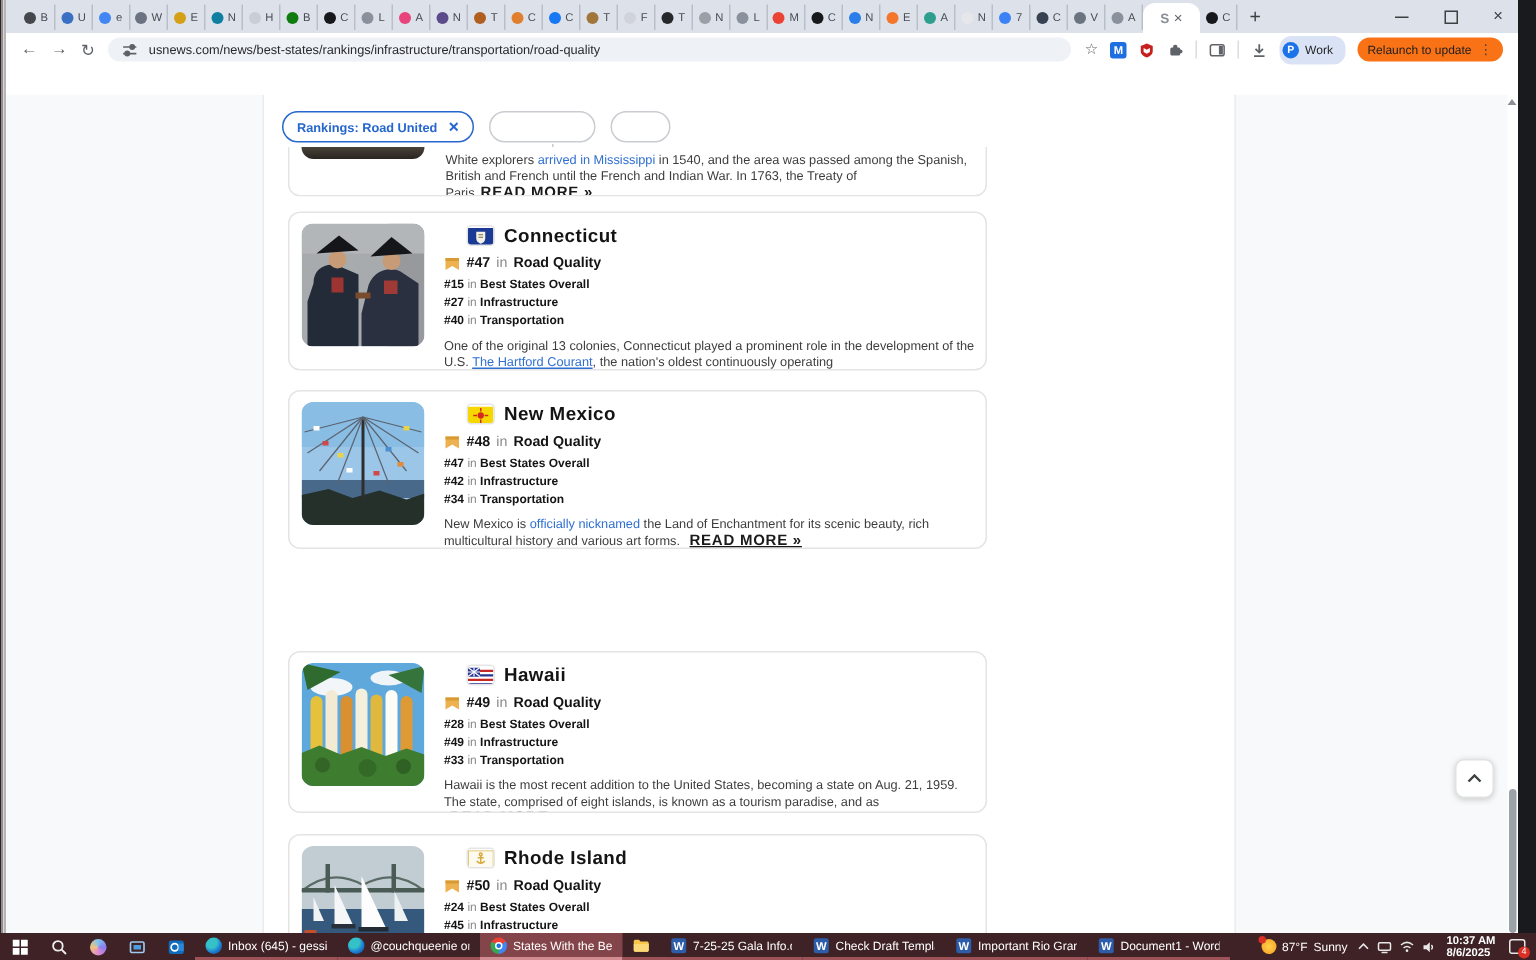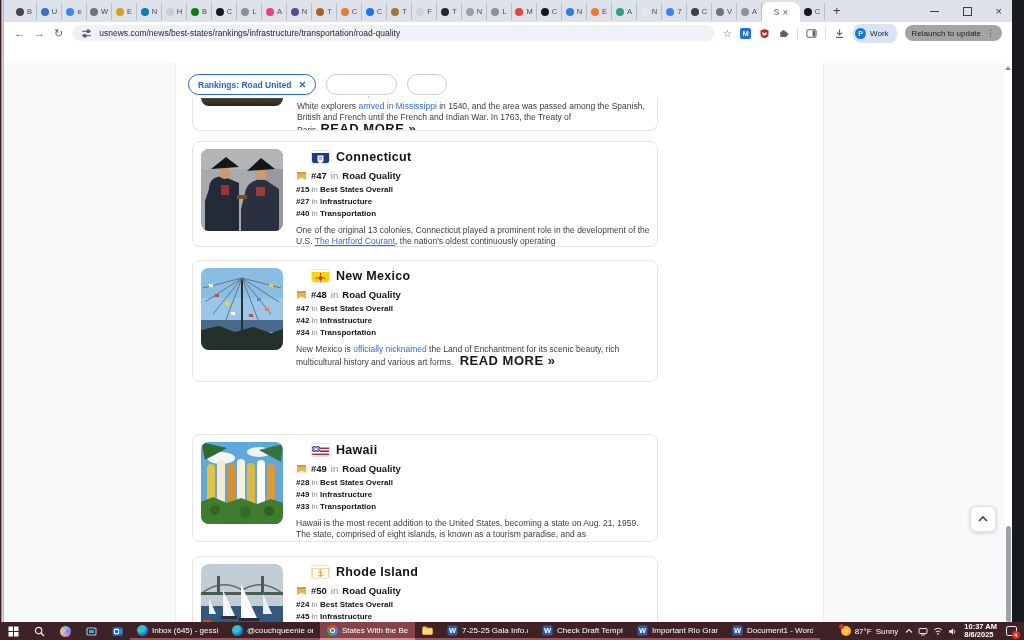--- a/index.html
+++ b/index.html
@@ -34,21 +34,21 @@
   .nav-ic{font-size:11px;color:#5f6368;}
   .urlbar{flex:1;max-width:655px;height:16px;background:#eef1f6;border-radius:9px;display:flex;align-items:center;padding:0 9px;gap:7px;}
   .url-text{font-size:8.5px;color:#26292e;white-space:nowrap;overflow:hidden;}
   .tb-right{display:flex;align-items:center;gap:8px;margin-left:auto;}
   .star{font-size:10px;color:#5f6368;}
   .ic-m{width:11px;height:11px;background:#1f6fe0;border-radius:2px;color:#fff;font-size:7.5px;font-weight:bold;display:flex;align-items:center;justify-content:center;}
   .divider{width:1px;height:12px;background:#dadce0;}
   .profile{height:15px;background:#d9e3f5;border-radius:8px;display:flex;align-items:center;gap:4px;padding:2px 8px 2px 2px;}
   .pc{width:11px;height:11px;border-radius:50%;background:#1a73e8;color:#fff;font-size:7px;display:flex;align-items:center;justify-content:center;font-weight:bold;}
   .profile .plabel{font-size:8px;color:#1f1f1f;}
-  .relaunch{height:16px;background:#a3a3a3;border-radius:9px;display:flex;align-items:center;gap:5px;padding:0 7px;}
+  .relaunch{height:16px;background:#f97316;border-radius:9px;display:flex;align-items:center;gap:5px;padding:0 7px;}
   .relaunch .rlabel{font-size:8px;color:#1b1d20;}
   .kebab{font-size:9px;color:#444;}
 
   
   .bookmarks{height:18px;background:#fff;border-bottom:1px solid #e7e9ec;display:flex;align-items:center;justify-content:space-between;padding:0 10px;}
   .grid-ic{display:grid;grid-template-columns:4px 4px;grid-gap:1px;}
   .grid-ic i{display:block;width:4px;height:3px;border:1px solid #7a7f86;border-radius:1px;}
   .ab{display:flex;align-items:center;gap:5px;}
   .ab .ab-label{font-size:8px;color:#3f4449;}
 
@@ -73,30 +73,30 @@
   .title-row{display:flex;align-items:center;gap:7px;margin:1px 0 6px 16px;}
   .flag{width:17px;height:12px;border-radius:2px;overflow:hidden;box-shadow:0 0 0 1px rgba(0,0,0,.10);flex-shrink:0;}
   .title{font-size:12.5px;font-weight:bold;color:#141414;letter-spacing:.3px;}
   .rank-road{display:flex;align-items:center;gap:4px;font-size:9.5px;color:#141414;margin-bottom:4px;}
   .rank-road b{font-weight:bold;}
   .rank-line{font-size:8px;color:#141414;margin-bottom:3px;}
   .in{color:#8a8a8a;font-weight:normal;}
   .desc{font-size:8.5px;line-height:11px;color:#3d3d3d;margin-top:7px;}
   .desc .lnk{color:#2e6fd0;cursor:pointer;}
   .desc .lnk.u{text-decoration:underline;}
-  .readmore{font-weight:bold;color:#1a1a1a;font-size:13px;letter-spacing:.5px;margin-left:4px;cursor:pointer;white-space:nowrap;}
+  .readmore{font-weight:bold;color:#1a1a1a;font-size:10px;letter-spacing:.5px;margin-left:4px;cursor:pointer;white-space:nowrap;text-decoration:underline;}
   .ribbon{display:inline-flex;flex-shrink:0;}
 
   
   .card.partial{top:35px;height:33px;padding:0;}
   .card.partial .photo-sliver{position:absolute;left:8px;top:0;width:82px;height:8px;border-radius:0 0 8px 8px;background:linear-gradient(180deg,#4a423a,#292420);}
   .card.partial .desc{position:absolute;left:104px;top:3px;width:358px;margin:0;}
 
   .card.ct{top:78px;height:106px;}
-  .card.nm{top:197px;height:122px;}
+  .card.nm{top:197px;height:106px;}
   .card.hi{top:371px;height:108px;}
   .card.ri{top:493px;height:110px;}
 
   
   .scrolltop{position:absolute;right:16px;top:443px;width:24px;height:24px;background:#fff;border:1px solid #e2e2e2;border-radius:6px;box-shadow:0 1px 4px rgba(0,0,0,.18);display:flex;align-items:center;justify-content:center;cursor:pointer;}
   .sb{position:absolute;right:0;top:0;bottom:0;width:8px;}
   .sb-arrow{position:absolute;right:1px;top:3px;width:0;height:0;border-left:3px solid transparent;border-right:3px solid transparent;border-bottom:4px solid #8d9096;}
   .sb-thumb{position:absolute;right:1px;top:463px;width:5px;height:96px;background:#9da2a8;border-radius:3px;}
 
   

